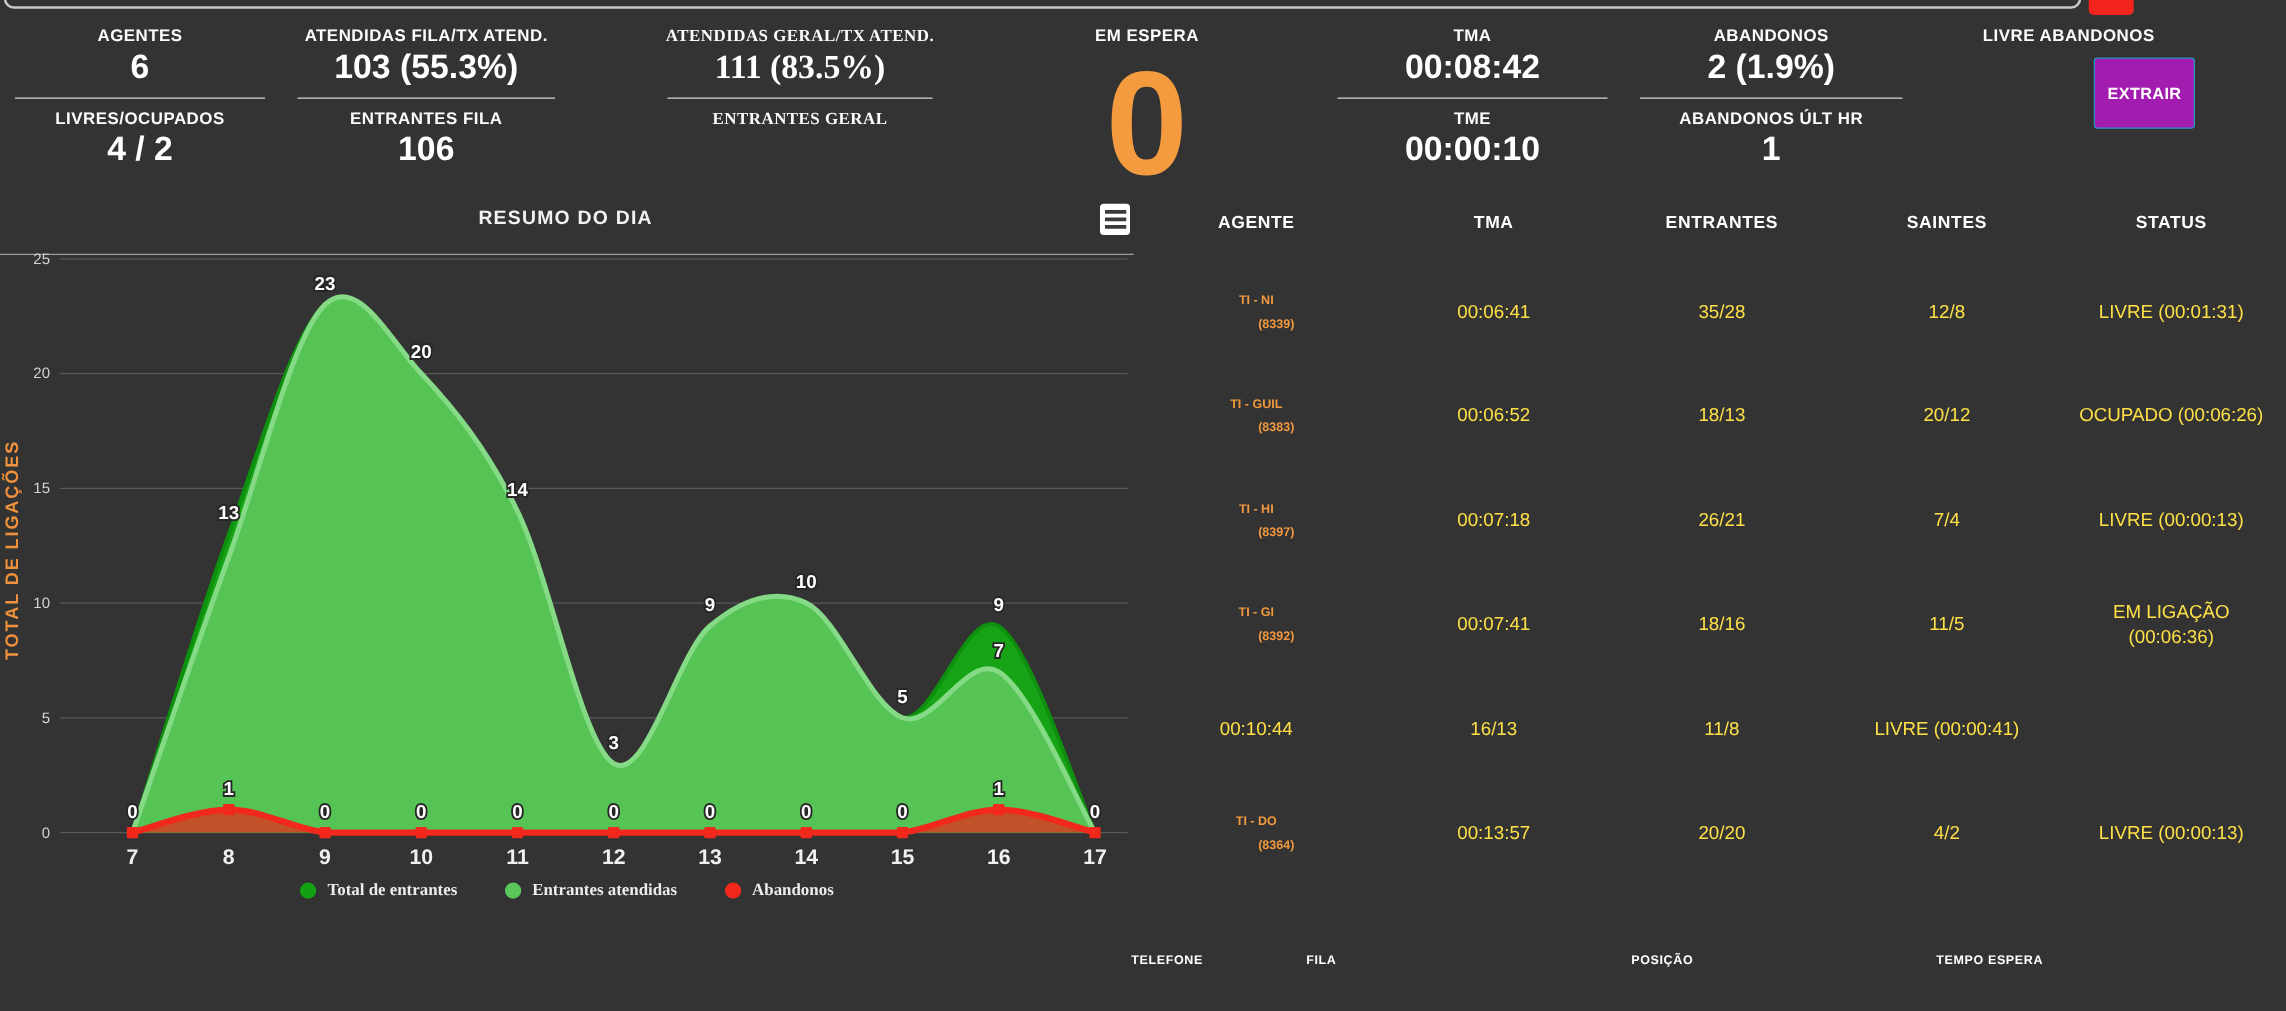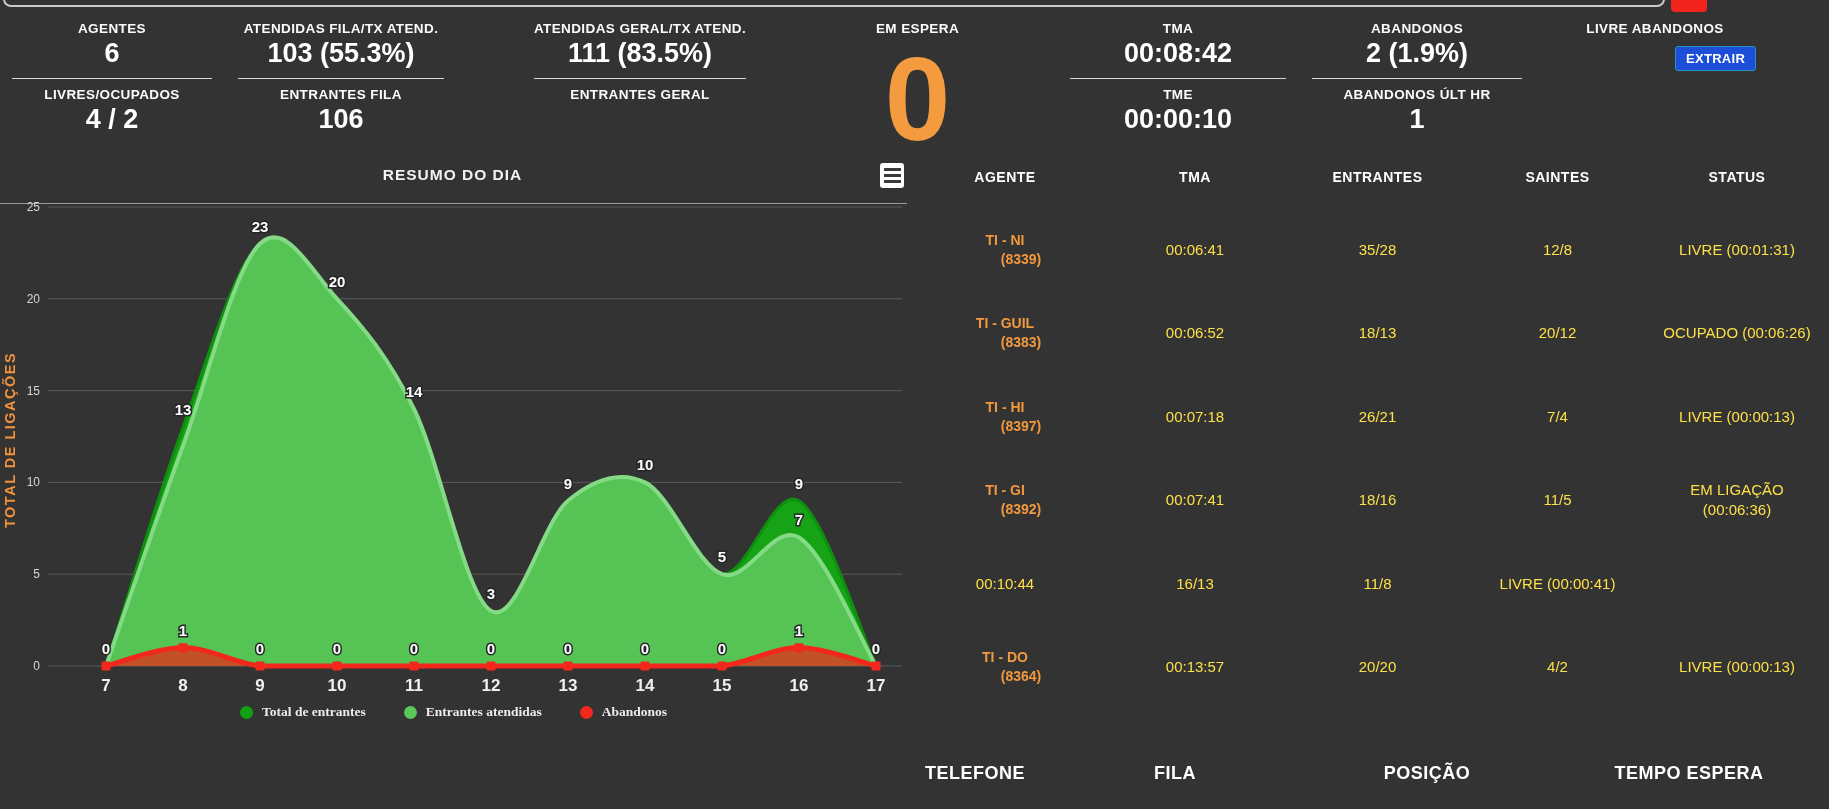--- a/index.html
+++ b/index.html
@@ -12,22 +12,22 @@
   .top-red-btn { position:absolute; left:1671px; top:-7px; width:36px; height:19px;
     background:#f2241d; border:none; border-radius:4px; cursor:pointer; }
 
   
   .stat { position:absolute; top:20px; text-align:center; }
   .stat-label { font-size:13.5px; font-weight:bold; letter-spacing:.4px; color:#fcfcfc; line-height:17px; }
   .stat-value { font-size:27px; font-weight:bold; line-height:31px; margin-top:1px; }
   .stat-divider { border-bottom:1px solid #d6d6d6; margin:9px 2px 7px 2px; }
   .stat-big { font-size:118px; font-weight:bold; color:#f49a3f; line-height:100px; margin-top:12px; }
   .extract-btn { display:inline-block; margin-top:9px; margin-left:95px;
-    background:#1d4ed8; color:#fff; font-family:"Liberation Sans",sans-serif;
-    font-size:13px; font-weight:bold; letter-spacing:.3px; padding:4px 10px;
+    background:#a21caf; color:#fff; font-family:"Liberation Sans",sans-serif;
+    font-size:13px; font-weight:bold; letter-spacing:.3px; padding:20px 10px;
     border:1px solid #2496c6; border-radius:3px; cursor:pointer; }
   .col7 { text-align:left; }
   .col7 .stat-label { text-align:center; }
 
   
   .chart-title { position:absolute; left:0; top:166px; width:905px; text-align:center;
     font-size:15.5px; font-weight:bold; letter-spacing:1px; color:#f2f2f2; }
   .menu-icon { position:absolute; left:880px; top:163px; width:24px; height:25px;
     background:#ffffff; border-radius:3px; cursor:pointer;
     display:flex; flex-direction:column; justify-content:center; gap:3px; align-items:center; }
@@ -44,28 +44,28 @@
   .legend-label { font-size:13.5px; font-weight:bold; color:#ececec; }
 
   
   .agent-panel { position:absolute; left:905px; top:0; width:924px; }
   .ahead { position:absolute; top:158px; left:0; width:1055px; height:38px;
     display:grid; grid-template-columns:200px 180px 185px 175px 184px; align-items:center; }
   .ahead span { text-align:center; font-size:14px; font-weight:bold; letter-spacing:.5px; }
   .arows { position:absolute; top:208px; left:0; width:924px; }
   .arow { display:grid; grid-template-columns:200px 180px 185px 175px 184px; height:83.5px; align-items:center; }
   .cell { text-align:center; font-size:15px; color:#fde047; line-height:20px; }
-  .cell.agent { color:#f2993f; font-weight:bold; font-size:14px; line-height:19px; }
+  .cell.agent { color:#f2993f; font-weight:bold; font-size:10px; line-height:19px; }
   .cell.agent .a1 { display:block; }
   .cell.agent .a2 { display:block; transform:translateX(16px); }
   .cell.status span { display:block; }
 
   .queue-head { position:absolute; left:905px; top:763px; width:924px;
     display:grid; grid-template-columns:140px 260px 244px 280px; }
-  .queue-head span { text-align:center; font-size:18px; font-weight:bold; letter-spacing:.5px; }
+  .queue-head span { font-size:10px; font-weight:bold; letter-spacing:.5px; }
 </style>
 </head>
 <body>
 
 <input class="top-input" type="text" value="" style="">
 <button class="top-red-btn"></button>
 
 <div class="stat" style="left:10px;width:204px;">
   <div class="stat-label">AGENTES</div>
   <div class="stat-value">6</div>
@@ -75,21 +75,21 @@
 </div>
 
 <div class="stat" style="left:236px;width:210px;">
   <div class="stat-label">ATENDIDAS FILA/TX ATEND.</div>
   <div class="stat-value">103 (55.3%)</div>
   <div class="stat-divider"></div>
   <div class="stat-label">ENTRANTES FILA</div>
   <div class="stat-value">106</div>
 </div>
 
-<div class="stat" style="left:532px;width:216px;">
+<div class="stat" style="left:532px;width:216px;font-family:Liberation Serif, serif;">
   <div class="stat-label">ATENDIDAS GERAL/TX ATEND.</div>
   <div class="stat-value">111 (83.5%)</div>
   <div class="stat-divider"></div>
   <div class="stat-label">ENTRANTES GERAL</div>
 </div>
 
 <div class="stat" style="left:835px;width:165px;">
   <div class="stat-label">EM ESPERA</div>
   <div class="stat-big">0</div>
 </div>

